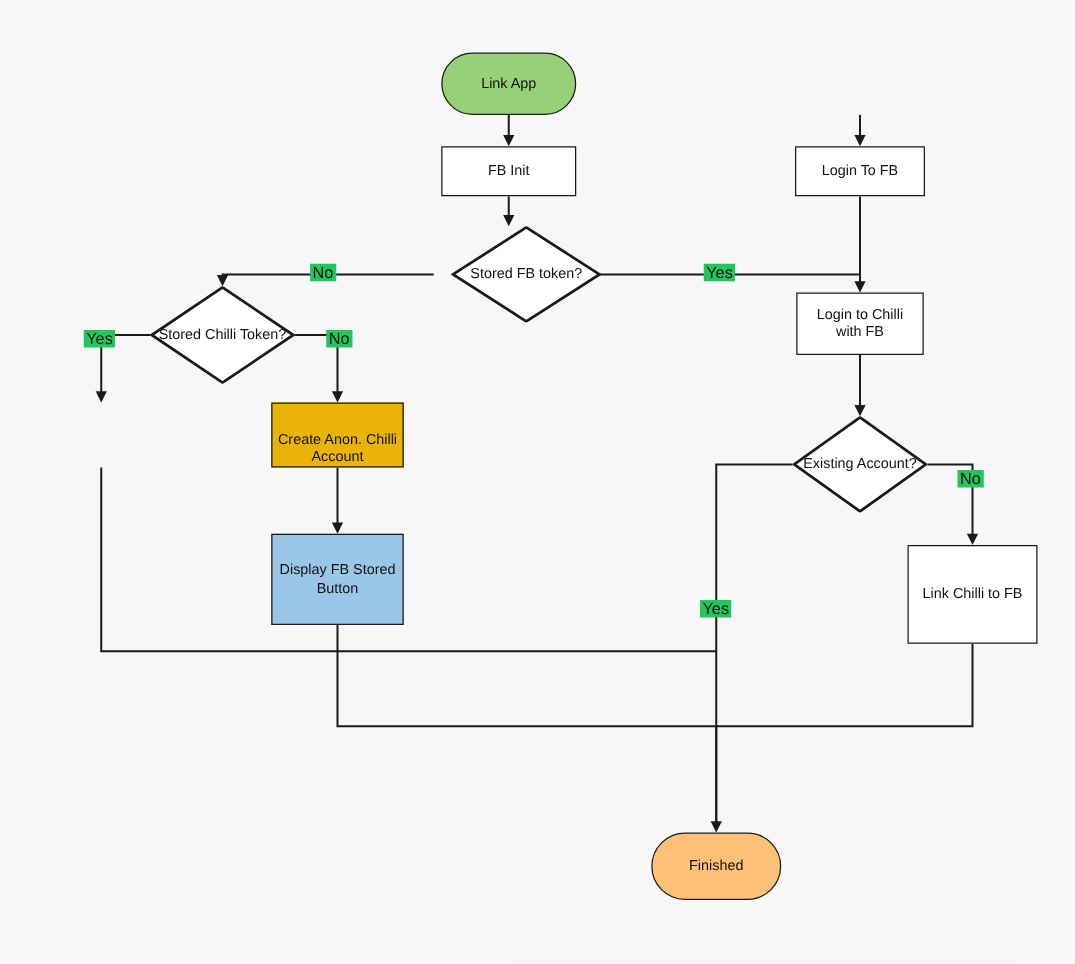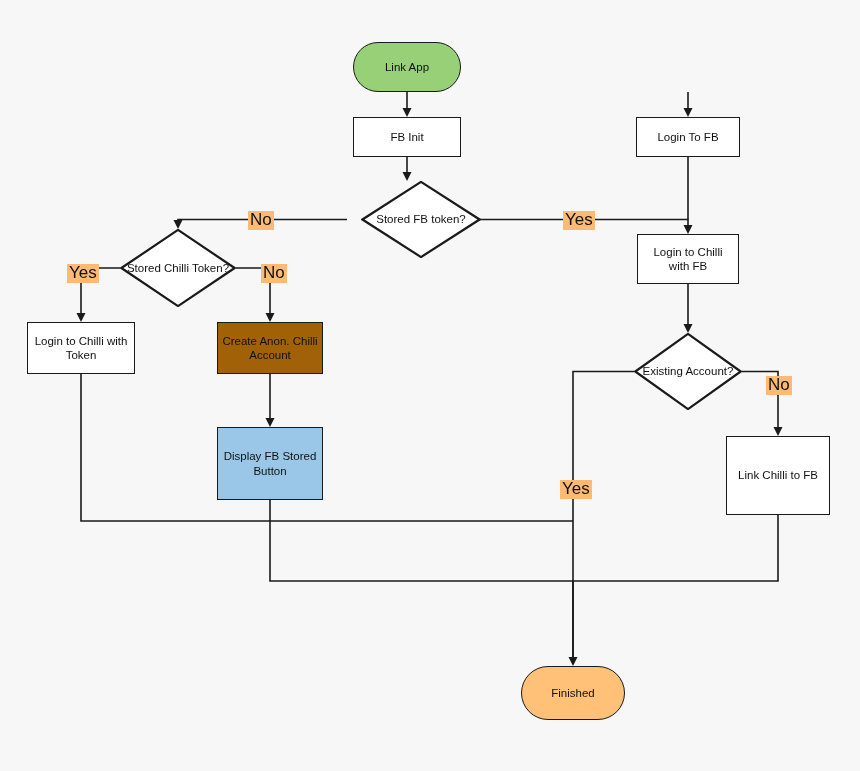--- a/index.html
+++ b/index.html
@@ -58,23 +58,23 @@
     height: 100%;
   }
   .decision-label {
     position: relative;
     z-index: 2;
     white-space: nowrap;
     pointer-events: none;
   }
   .edge-label {
     position: absolute;
-    font-size: 17px;
+    font-size: 13px;
     color: #111111;
-    background: #fdba74;
+    background: #22c55e;
     padding: 0 2px;
     line-height: 1.1;
     font-family: "Liberation Sans", sans-serif;
     white-space: nowrap;
   }
   .node-label {
     display: block;
     padding: 0 4px;
   }
 </style>
@@ -153,25 +153,22 @@
     <span class="node-label">Link Chilli to FB</span>
   </div>
 
   <div class="node decision" style="left: 120px; top: 229px; width: 116px; height: 78px;">
     <svg class="decision-shape" viewBox="0 0 100 100" preserveAspectRatio="none">
       <polygon points="50,1.2 98.8,50 50,98.8 1.2,50" fill="#ffffff" stroke="#1a1a1a" stroke-width="2.2" vector-effect="non-scaling-stroke"></polygon>
     </svg>
     <span class="decision-label">Stored Chilli Token?</span>
   </div>
 
-  <div class="node process" style="left: 27px; top: 322px; width: 108px; height: 52px; background: rgb(255, 255, 255);">
-    <span class="node-label">Login to Chilli with Token</span>
-  </div>
 
-  <div class="node process" style="left: 217px; top: 322px; width: 106px; height: 52px; background: #a16207;">
+  <div class="node process" style="left: 217px; top: 322px; width: 106px; height: 52px; background: #eab308; align-items: flex-end;">
     <span class="node-label">Create Anon. Chilli Account</span>
   </div>
 
   <div class="node process" style="left: 217px; top: 427px; width: 106px; height: 73px; background: rgb(154, 199, 232);">
     <span class="node-label">Display FB Stored Button</span>
   </div>
 
   <div class="node terminator" style="left: 521px; top: 666px; width: 104px; height: 54px; background: rgb(255, 192, 120);">
     <span class="node-label">Finished</span>
   </div>

